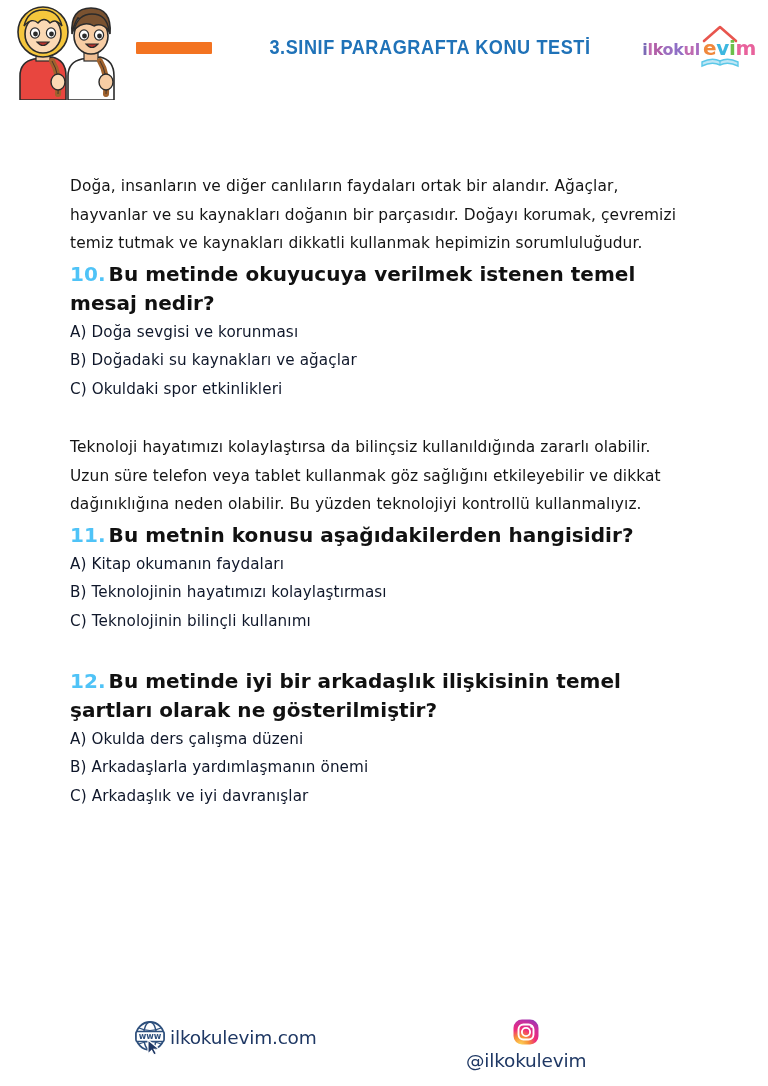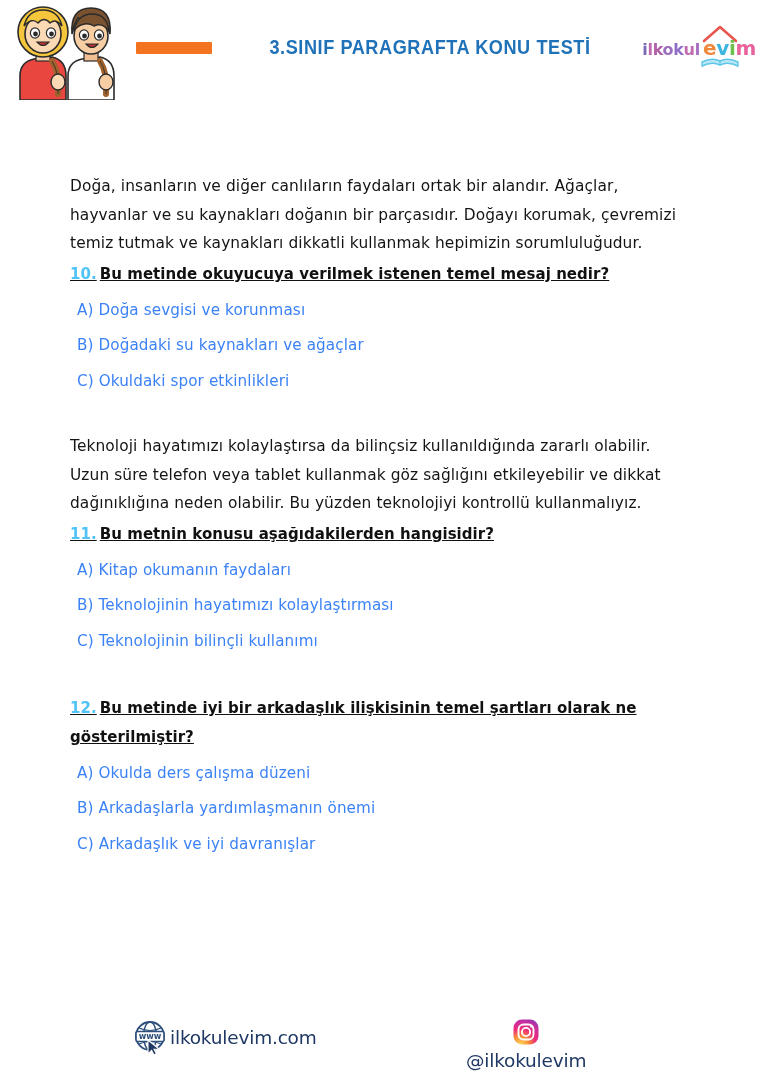--- a/index.html
+++ b/index.html
@@ -107,42 +107,41 @@
     font-size: 15.4px;
     line-height: 28.6px;
     color: #141414;
     letter-spacing: 0.1px;
     margin: 0 0 2px 0;
     max-width: 616px;
   }
 
   .question-line {
     font-family: "DejaVu Sans", sans-serif;
-    font-size: 15px;
+    font-size: 20px;
     line-height: 29px;
     font-weight: bold;
     color: #111111;
     letter-spacing: 0.05px;
     margin: 2px 0 0 0;
     max-width: 616px;
-    text-decoration: underline;
   }
   .question-num {
     color: #4fc3f7;
     font-weight: bold;
     margin-right: 3px;
   }
 
   .option {
     font-family: "DejaVu Sans", sans-serif;
     font-size: 15.2px;
     line-height: 28.4px;
-    color: #3b82f6;
+    color: #0f172a;
     letter-spacing: 0.1px;
-    margin: 7px;
+    margin: 0;
   }
 
   
   .footer {
     position: absolute;
     left: 0;
     bottom: 18px;
     width: 768px;
     height: 56px;
   }

